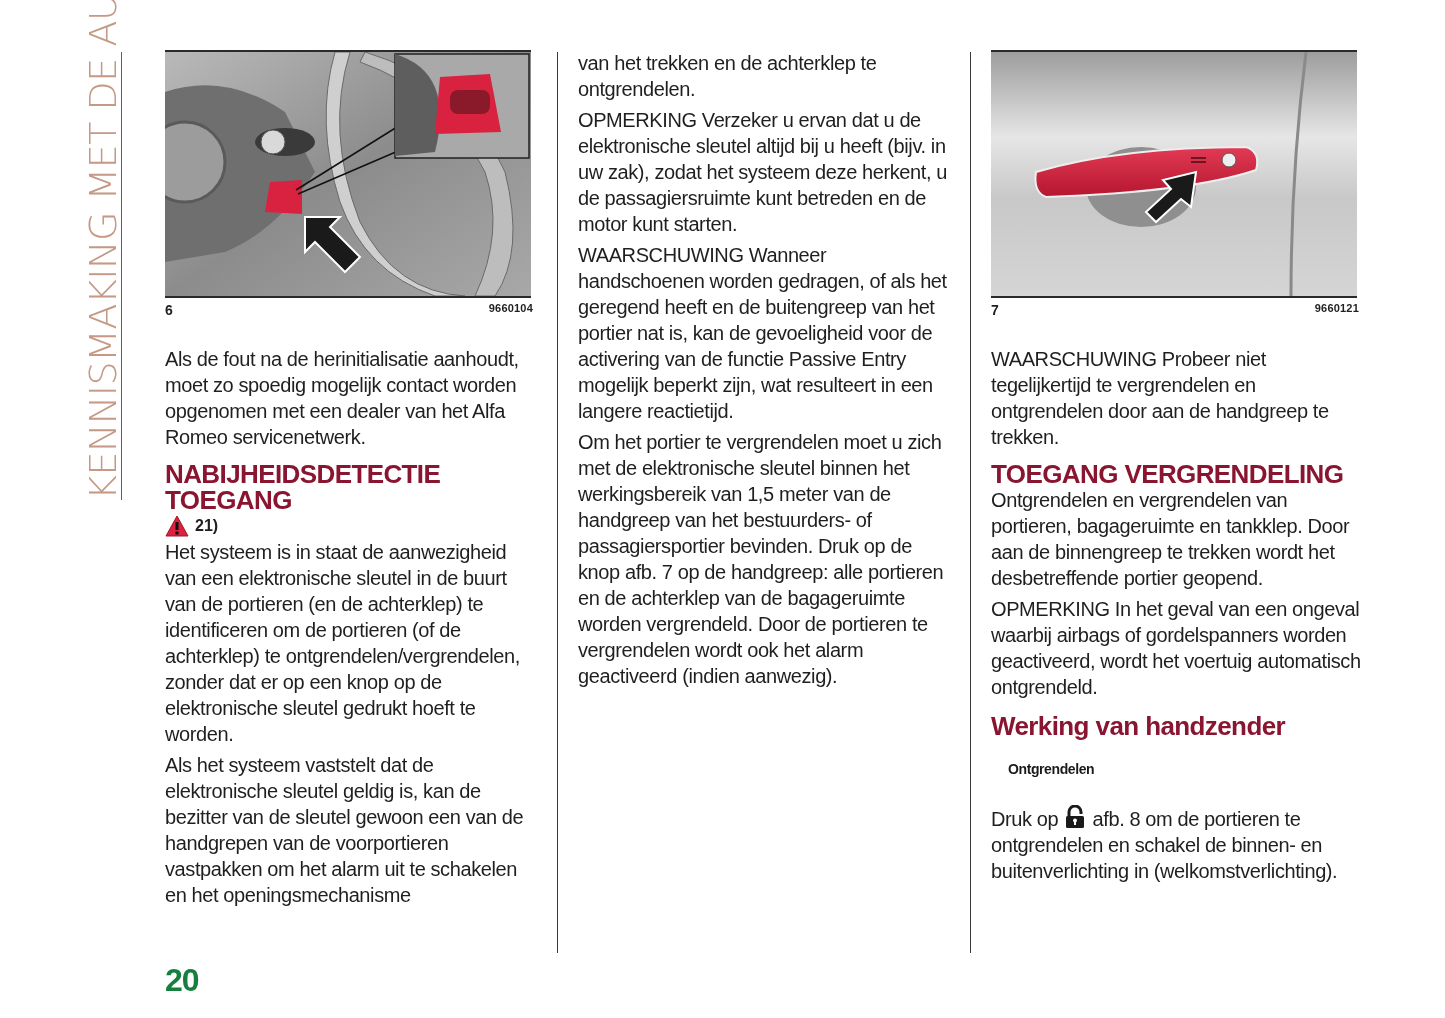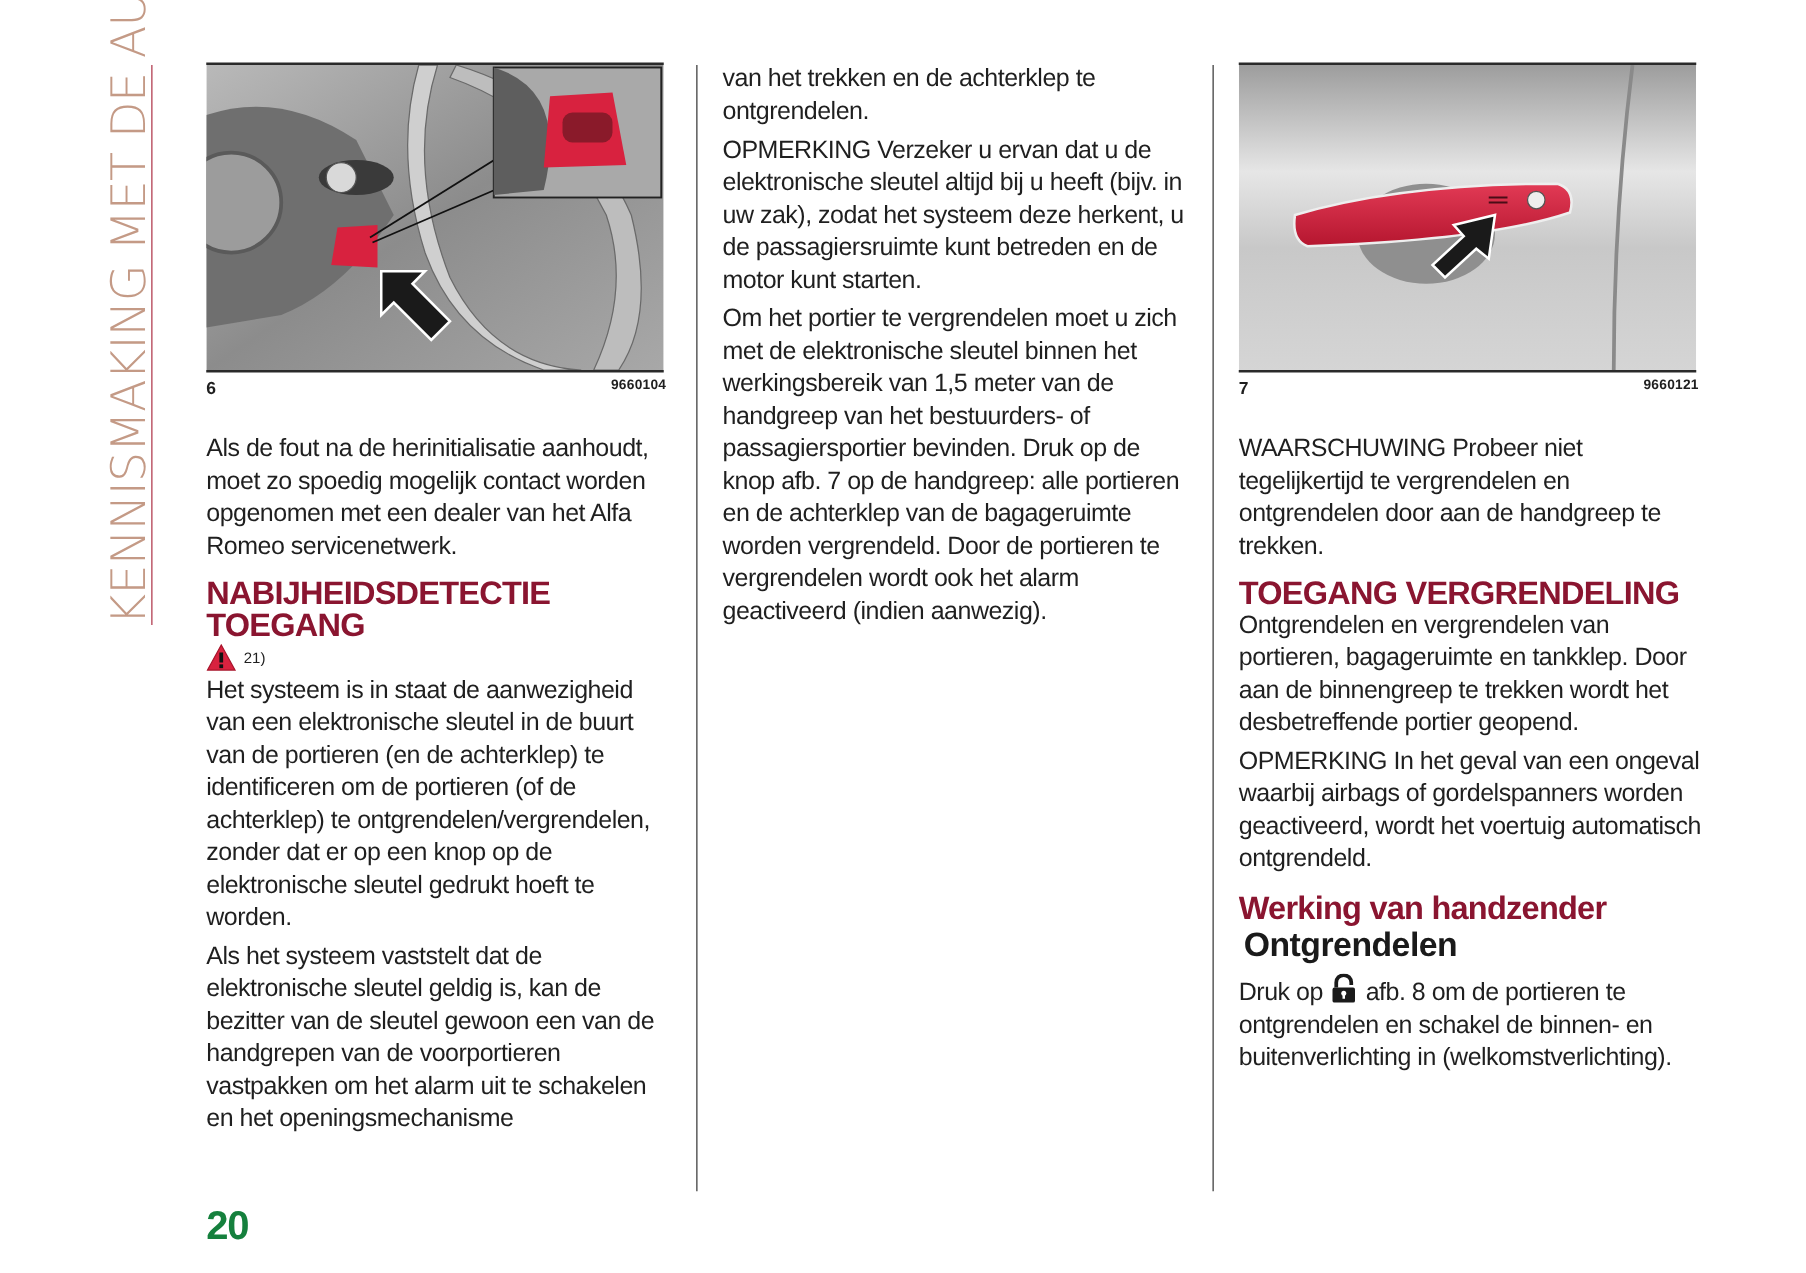--- a/index.html
+++ b/index.html
@@ -19,23 +19,23 @@
   .vrule { position: absolute; top: 52px; width: 1px; height: 901px; background: #3a3a3a; }
 
   .figure { position: relative; width: 366px; height: 244px; border-top: 2px solid #2a2a2a; border-bottom: 2px solid #2a2a2a; overflow: hidden; }
   .fig-caption { display: flex; justify-content: space-between; margin-top: 4px; font-weight: bold; font-size: 13px; width: 368px; }
   .fig-caption .num { font-size: 14px; }
   .fig-caption .code { font-size: 11px; letter-spacing: 0.2px; text-align: right; }
 
   p { margin: 0; font-size: 20px; line-height: 26px; letter-spacing: -0.4px; }
   .para { margin-bottom: 5px; }
   .heading-red { color: #8a1530; font-weight: bold; font-size: 26px; line-height: 26px; letter-spacing: -0.6px; margin: 0; }
-  .heading-black { color: #1a1a1a; font-weight: bold; font-size: 27px; line-height: 26px; letter-spacing: -0.4px; margin: 4px; }
+  .heading-black { color: #1a1a1a; font-weight: bold; font-size: 14px; line-height: 26px; letter-spacing: -0.4px; margin: 17px; }
   .note-ref { display: flex; align-items: center; gap: 6px; height: 26px; }
-  .note-ref .ref { font-weight: normal; font-size: 12px; }
+  .note-ref .ref { font-weight: bold; font-size: 16px; }
 
   .page-number { position: absolute; left: 165px; top: 962px; font-size: 32px; font-weight: bold; color: #15803d; letter-spacing: -1px; }
 
   .inline-lock { display: inline-block; vertical-align: -3px; margin: 0 2px; }
 </style>
 </head>
 <body>
 
 <div class="side-title">KENNISMAKING MET DE AUTO</div>
 <div class="side-rule"></div>
@@ -90,20 +90,21 @@
     </svg>
     <span class="ref">21)</span>
   </div>
   <p class="para">Het systeem is in staat de aanwezigheid van een elektronische sleutel in de buurt van de portieren (en de achterklep) te identificeren om de portieren (of de achterklep) te ontgrendelen/vergrendelen, zonder dat er op een knop op de elektronische sleutel gedrukt hoeft te worden.</p>
   <p class="para">Als het systeem vaststelt dat de elektronische sleutel geldig is, kan de bezitter van de sleutel gewoon een van de handgrepen van de voorportieren vastpakken om het alarm uit te schakelen en het openingsmechanisme</p>
 </div>
 
 <div class="col col2">
   <p class="para">van het trekken en de achterklep te ontgrendelen.</p>
   <p class="para">OPMERKING Verzeker u ervan dat u de elektronische sleutel altijd bij u heeft (bijv. in uw zak), zodat het systeem deze herkent, u de passagiersruimte kunt betreden en de motor kunt starten.</p>
+  <p class="para">WAARSCHUWING Wanneer handschoenen worden gedragen, of als het geregend heeft en de buitengreep van het portier nat is, kan de gevoeligheid voor de activering van de functie Passive Entry mogelijk beperkt zijn, wat resulteert in een langere reactietijd.</p>
   <p class="para">Om het portier te vergrendelen moet u zich met de elektronische sleutel binnen het werkingsbereik van 1,5 meter van de handgreep van het bestuurders- of passagiersportier bevinden. Druk op de knop afb. 7 op de handgreep: alle portieren en de achterklep van de bagageruimte worden vergrendeld. Door de portieren te vergrendelen wordt ook het alarm geactiveerd (indien aanwezig).</p>
 </div>
 
 <div class="col col3">
   <div class="figure">
     <svg width="366" height="244" viewBox="0 0 366 244">
       <defs>
         <linearGradient id="g3" x1="0" y1="0" x2="0" y2="1">
           <stop offset="0" stop-color="#9d9d9d"></stop>
           <stop offset="0.35" stop-color="#e6e6e6"></stop>

